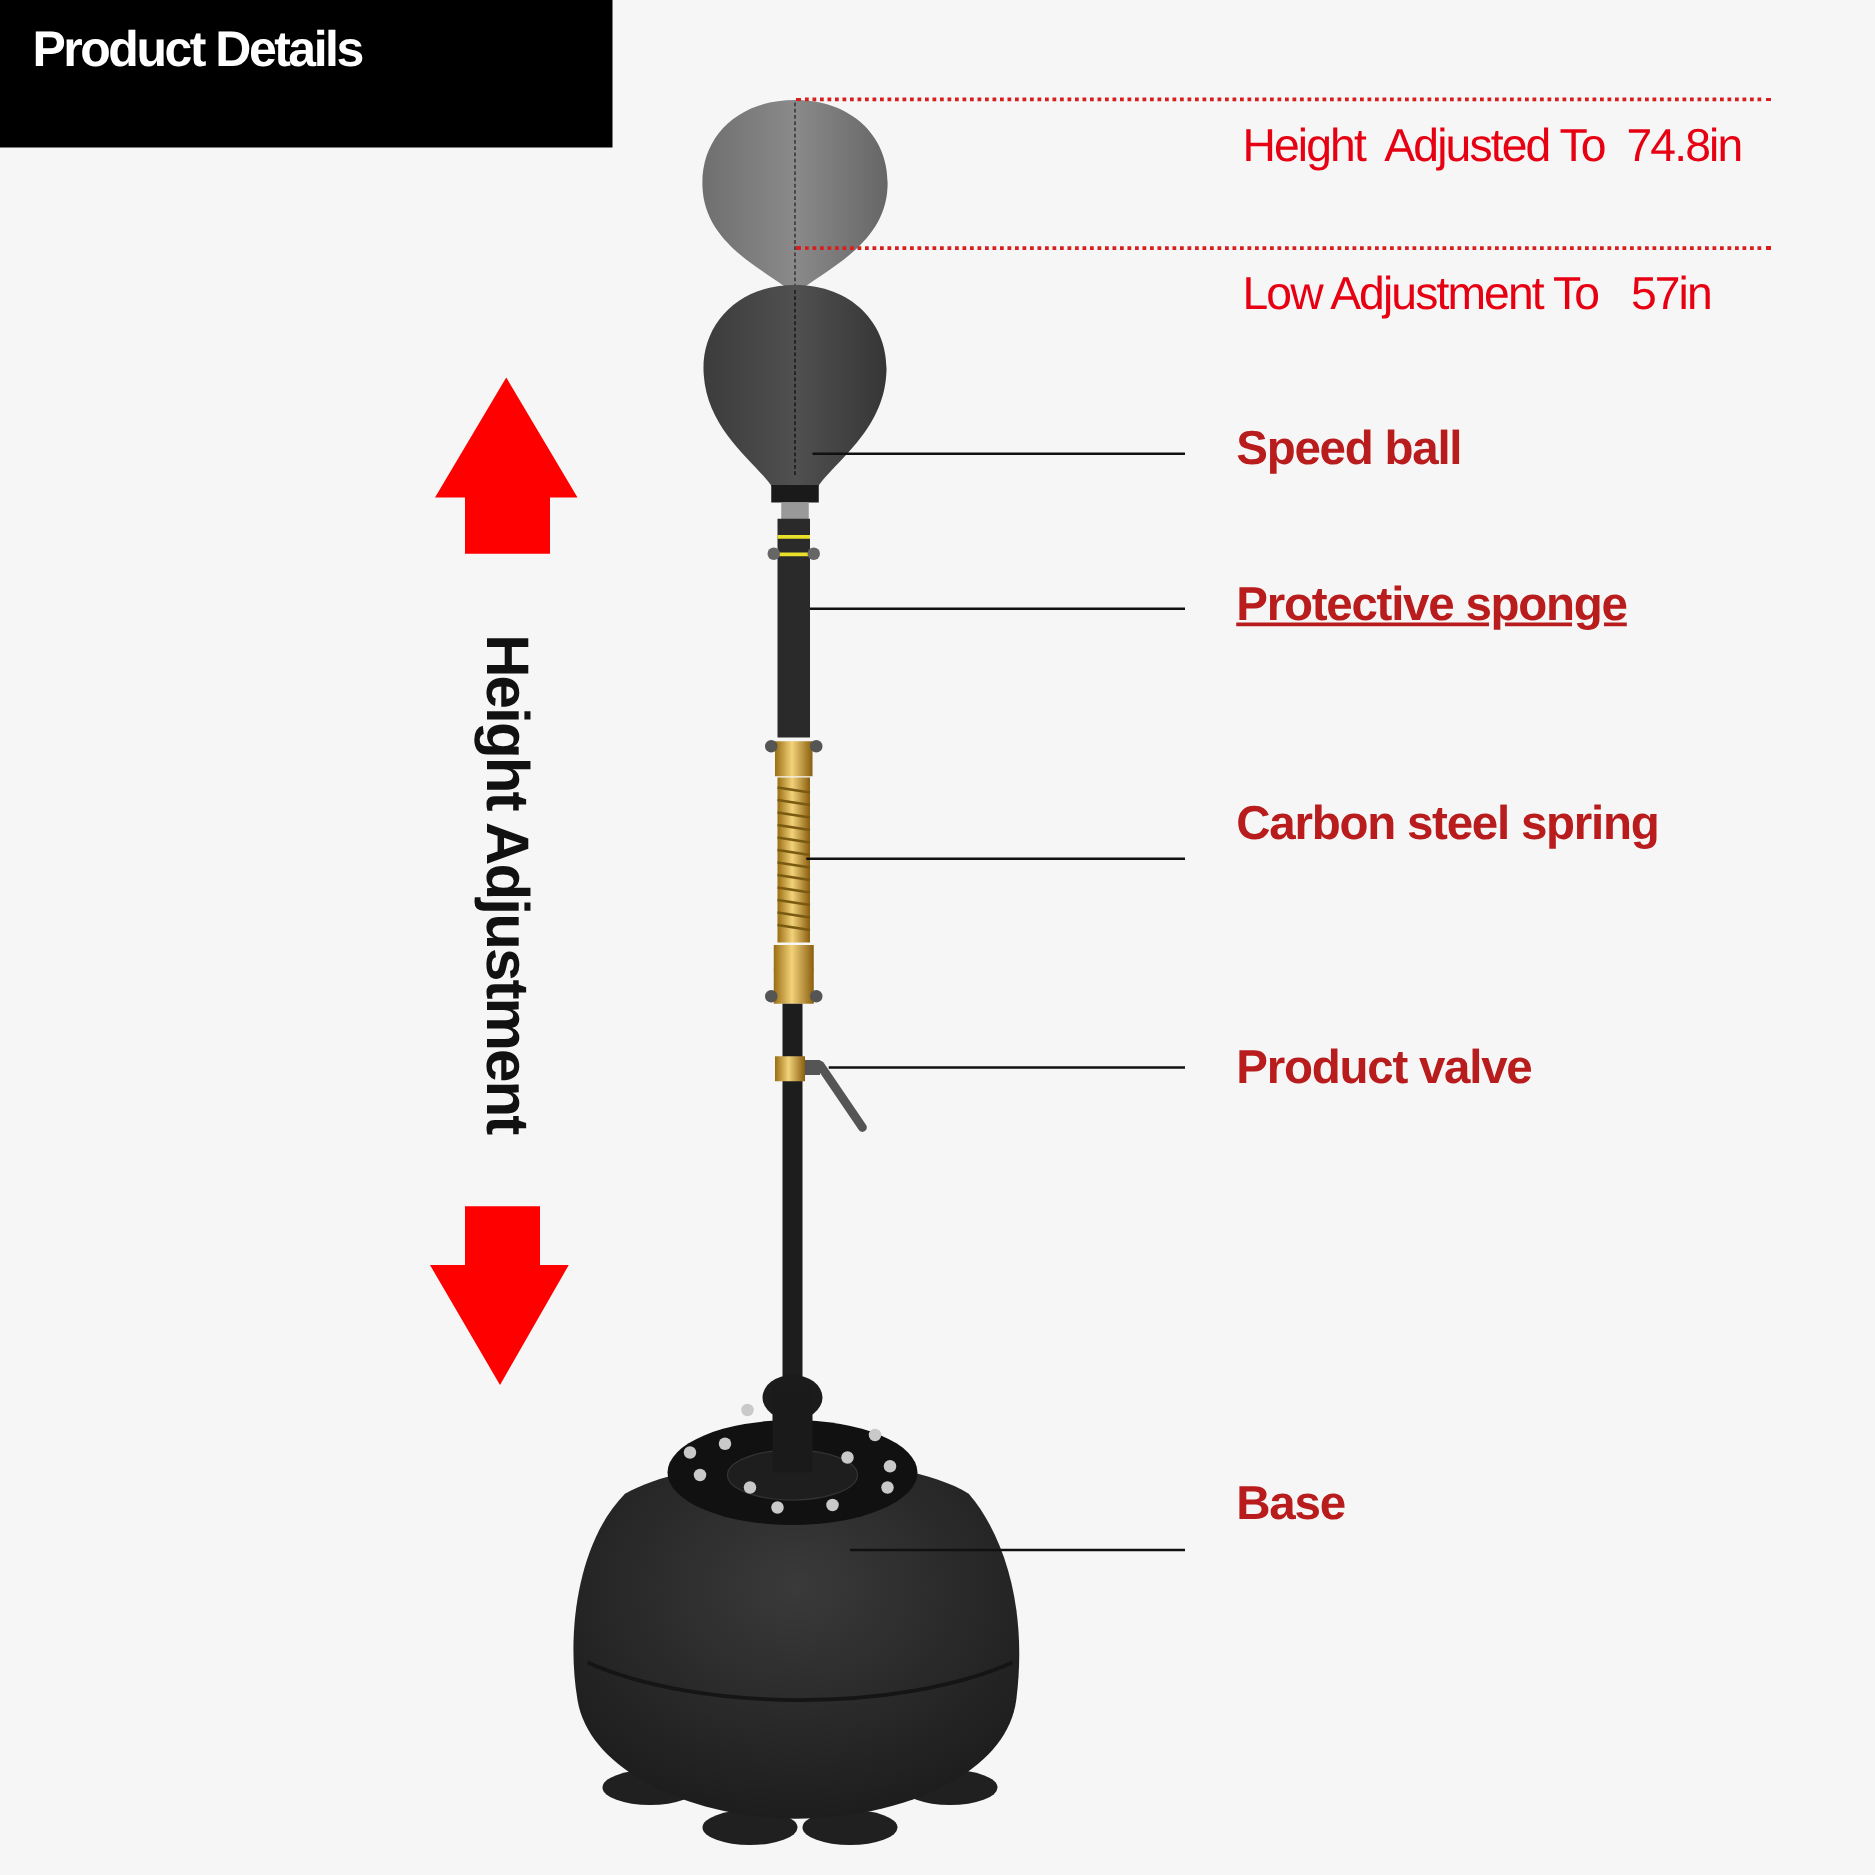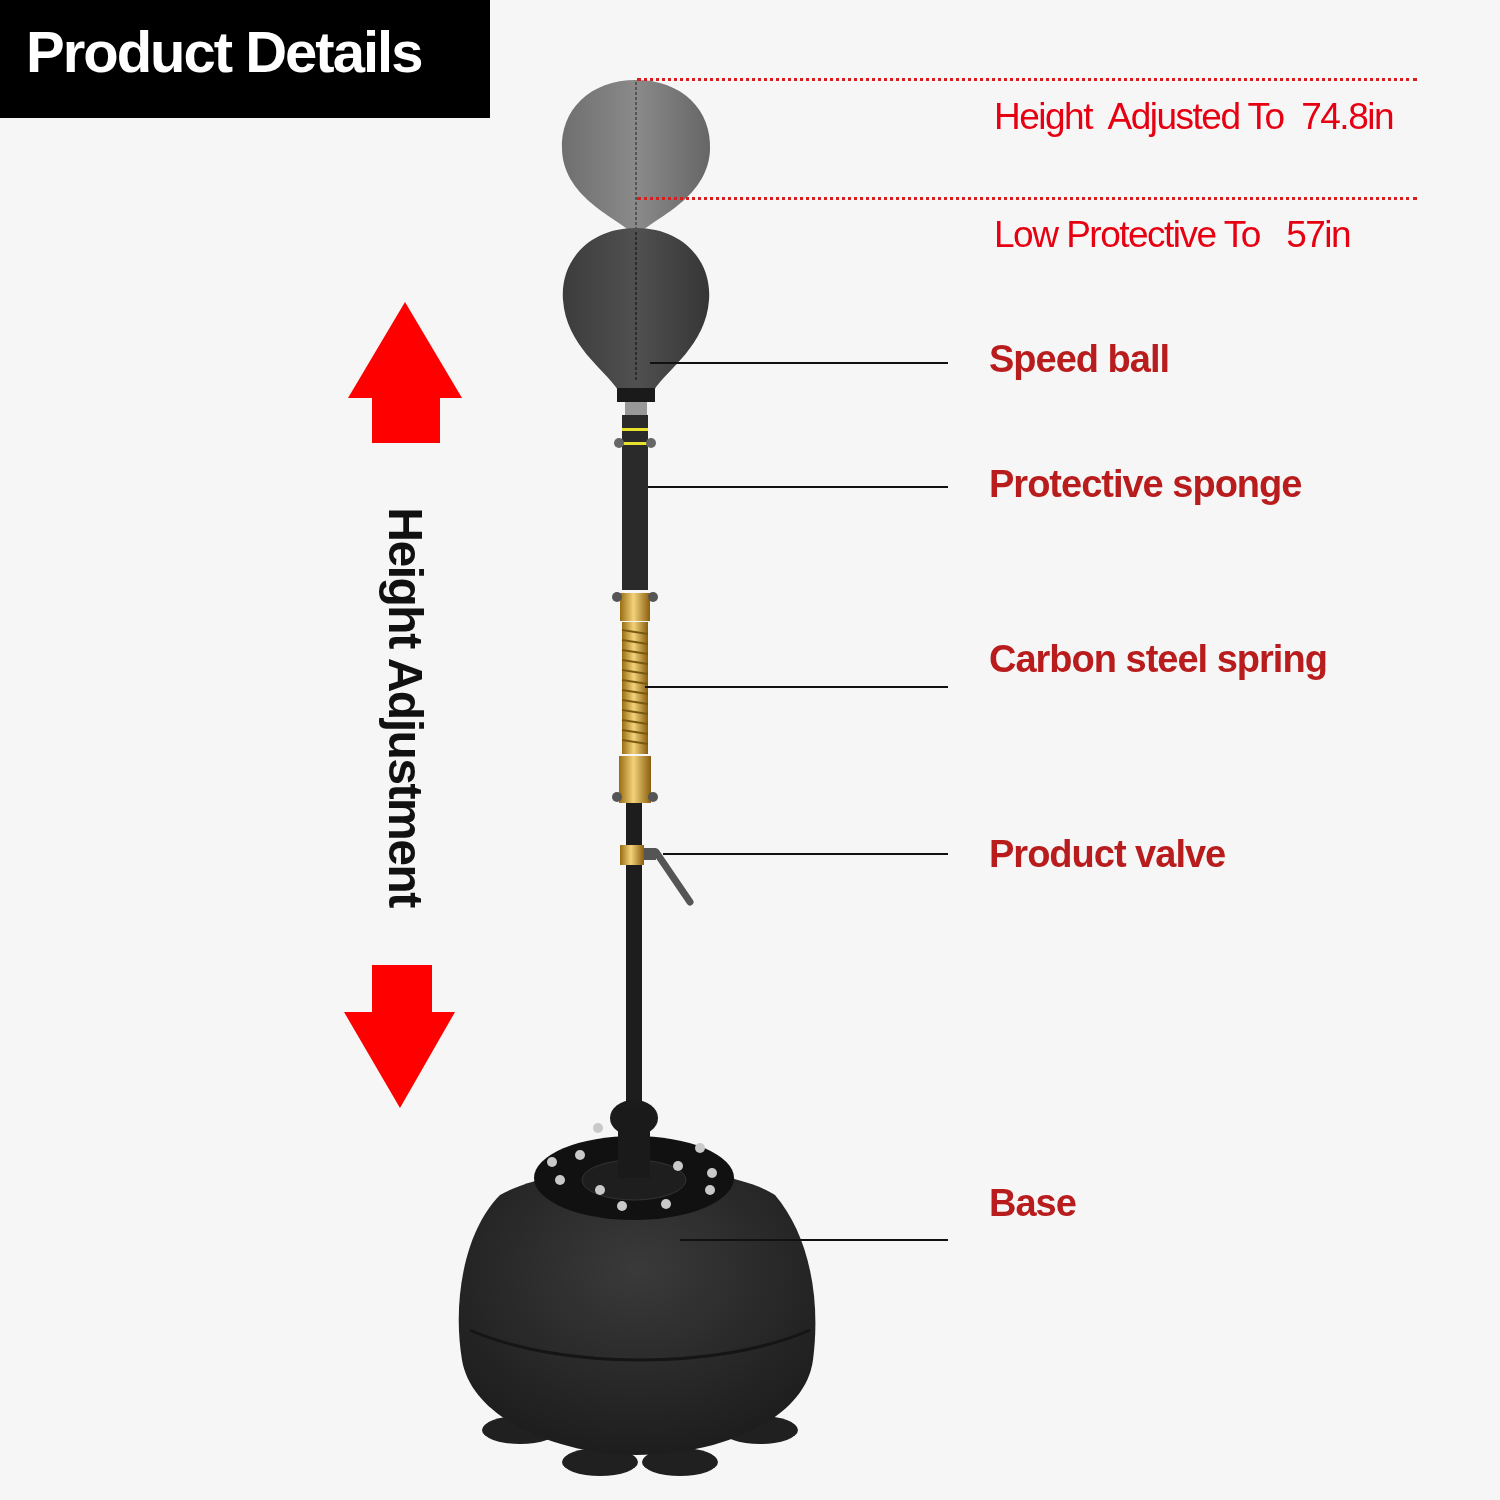--- a/index.html
+++ b/index.html
@@ -6,21 +6,21 @@
   body {
     width:1500px; height:1500px; position:relative; overflow:hidden;
     background:#f6f6f6;
     font-family:"Liberation Sans", sans-serif;
   }
   .title-bar {
     position:absolute; left:0; top:0; width:490px; height:118px; background:#000;
   }
   .title-bar span {
     position:absolute; left:26px; top:18px; color:#fff; font-weight:bold;
-    font-size:58px; letter-spacing:-2px; white-space:nowrap;
+    font-size:40px; letter-spacing:-2px; white-space:nowrap;
   }
   .dotted {
     position:absolute; height:0; border-top:3px dotted #d81e1e;
   }
   .red-label {
     position:absolute; color:#e60012; font-weight:normal; font-size:37px;
     letter-spacing:-1.5px; white-space:pre;
   }
   .callout-line { position:absolute; height:2px; background:#111; }
   .callout-label {
@@ -144,27 +144,27 @@
 
   <path d="M405 302 L 462 398 L 440 398 L 440 443 L 372 443 L 372 398 L 348 398 Z" fill="#ff0000"></path>
   <path d="M372 965 L 432 965 L 432 1012 L 455 1012 L 400 1108 L 344 1012 L 372 1012 Z" fill="#ff0000"></path>
 </svg>
 
 <div class="vertical-text">Height Adjustment</div>
 
 <div class="dotted" style="left:637px; top:78px; width:780px;"></div>
 <div class="red-label" style="left:994px; top:96px;">Height  Adjusted To  74.8in</div>
 <div class="dotted" style="left:637px; top:197px; width:780px;"></div>
-<div class="red-label" style="left:994px; top:214px;">Low Protective To   57in</div>
+<div class="red-label" style="left:994px; top:214px;">Low Adjustment To   57in</div>
 
 <div class="callout-line" style="left:650px; top:362px; width:298px;"></div>
 <div class="callout-label" style="left:989px; top:338px;">Speed ball</div>
 
 <div class="callout-line" style="left:648px; top:486px; width:300px;"></div>
-<div class="callout-label" style="left:989px; top:463px;">Protective sponge</div>
+<div class="callout-label" style="left:989px; top:463px;text-decoration:underline;">Protective sponge</div>
 
 <div class="callout-line" style="left:645px; top:686px; width:303px;"></div>
 <div class="callout-label" style="left:989px; top:638px;">Carbon steel spring</div>
 
 <div class="callout-line" style="left:663px; top:853px; width:285px;"></div>
 <div class="callout-label" style="left:989px; top:833px;">Product valve</div>
 
 <div class="callout-line" style="left:680px; top:1239px; width:268px;"></div>
 <div class="callout-label" style="left:989px; top:1182px;">Base</div>
 

